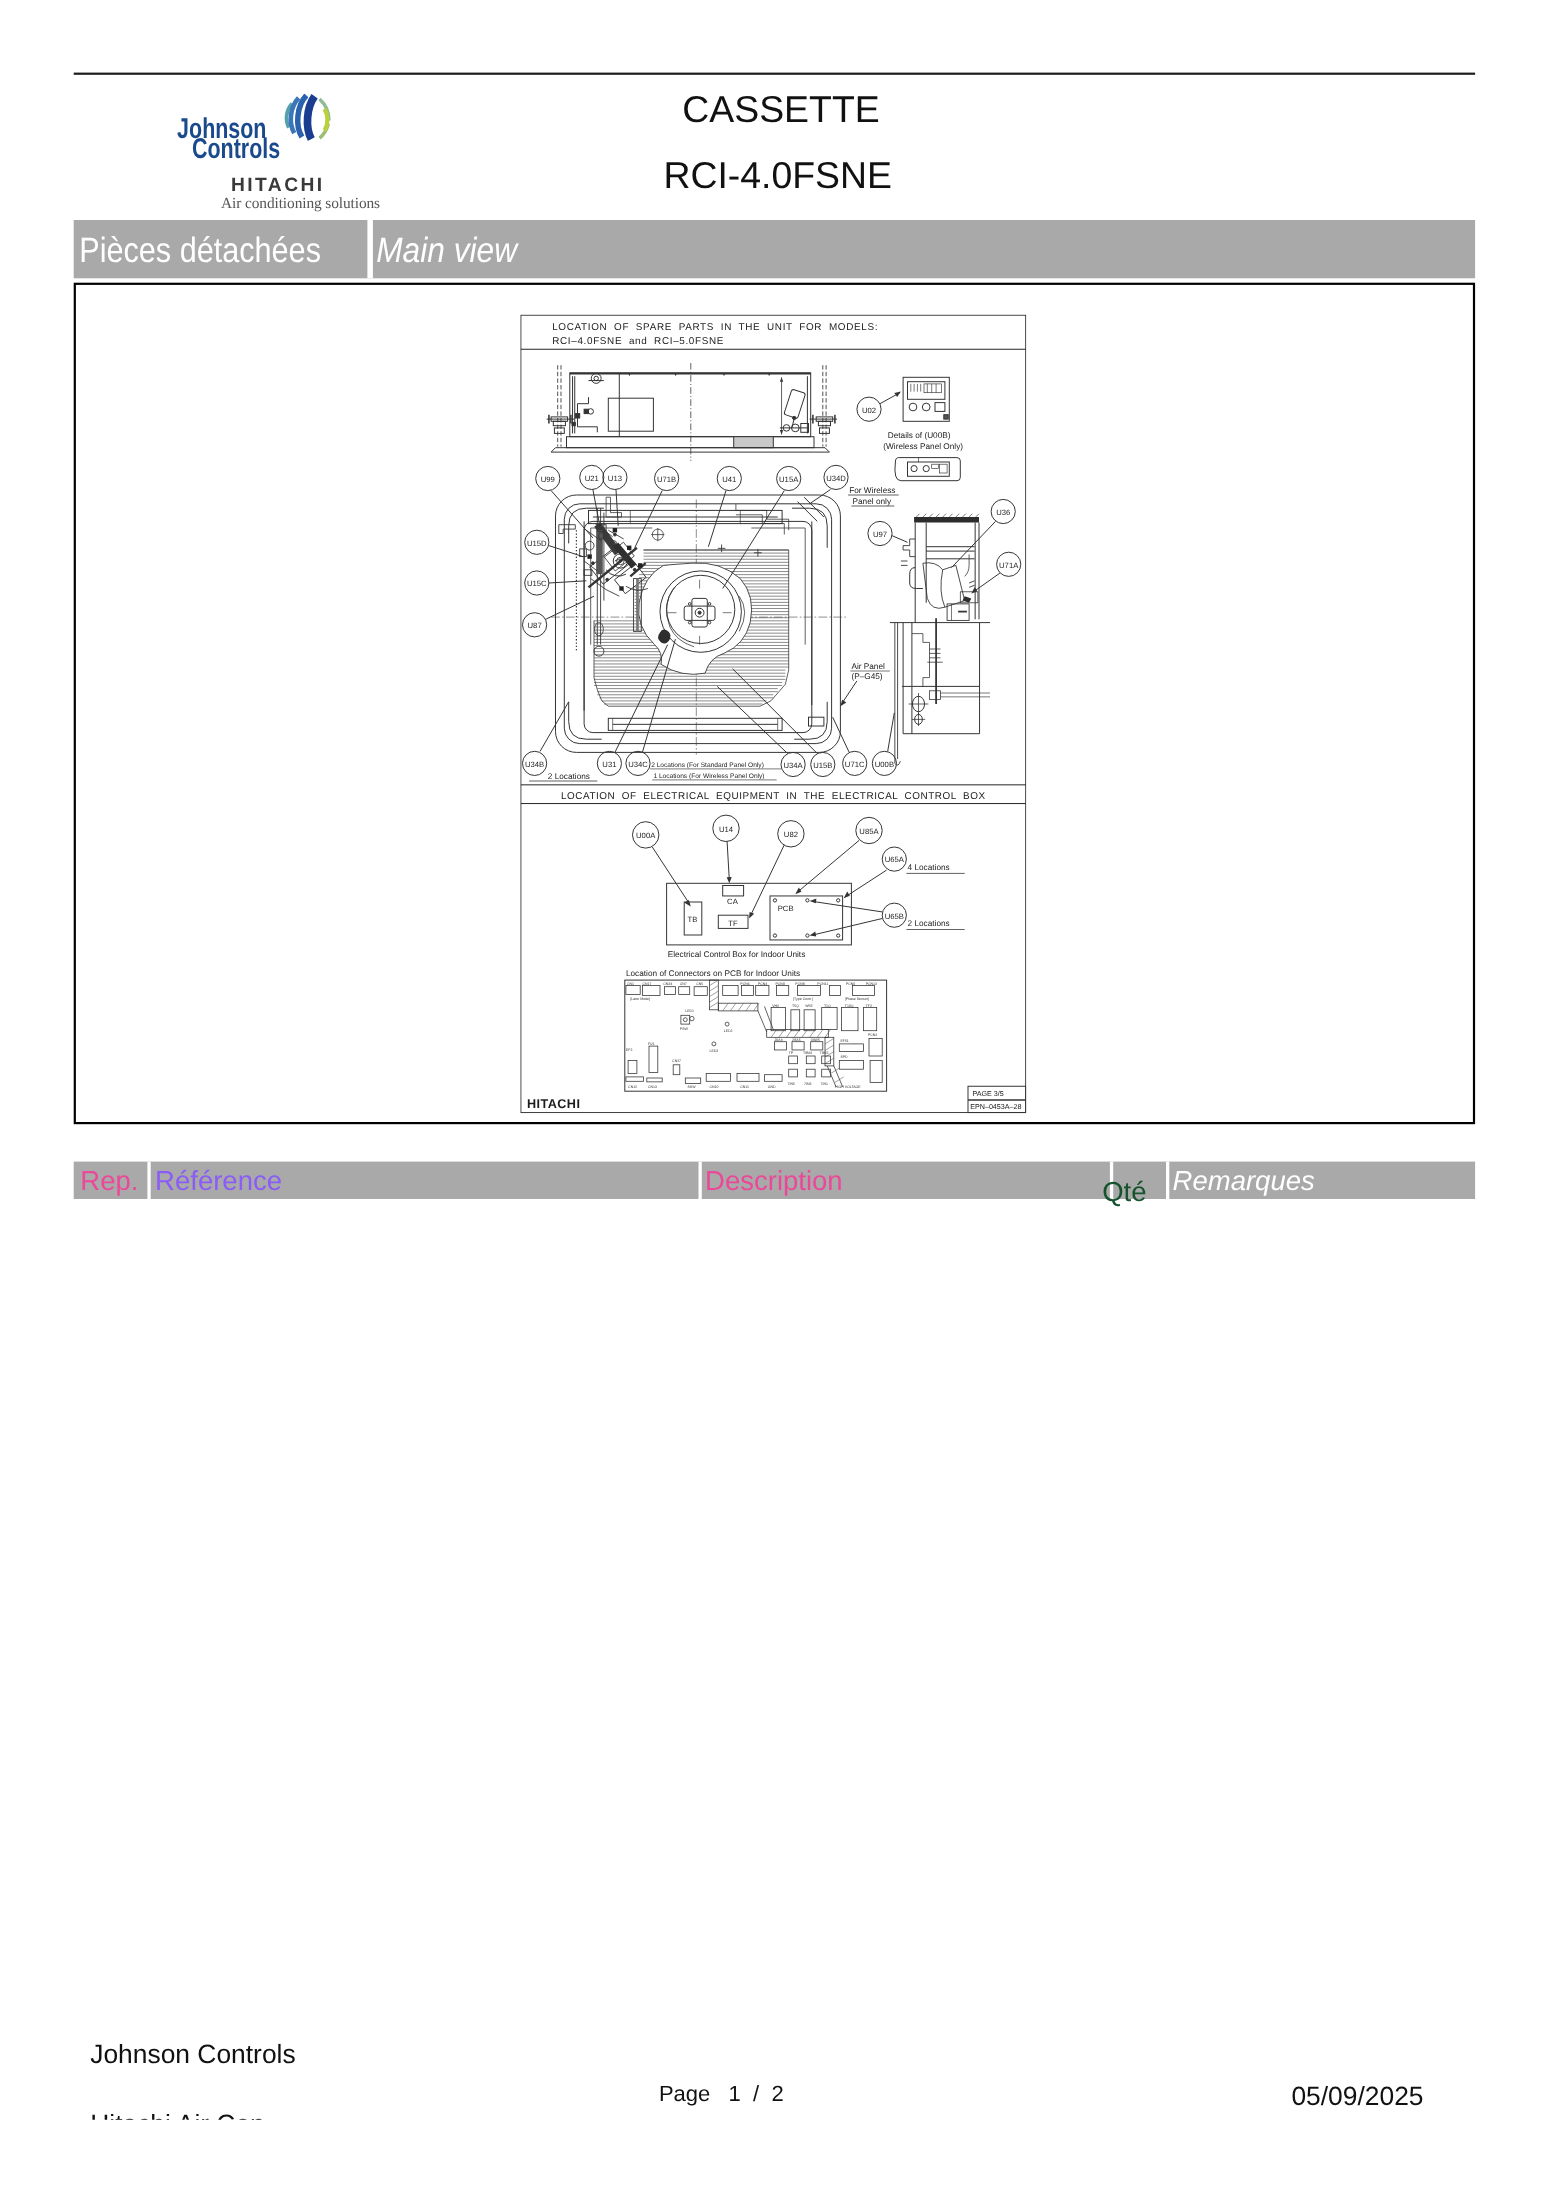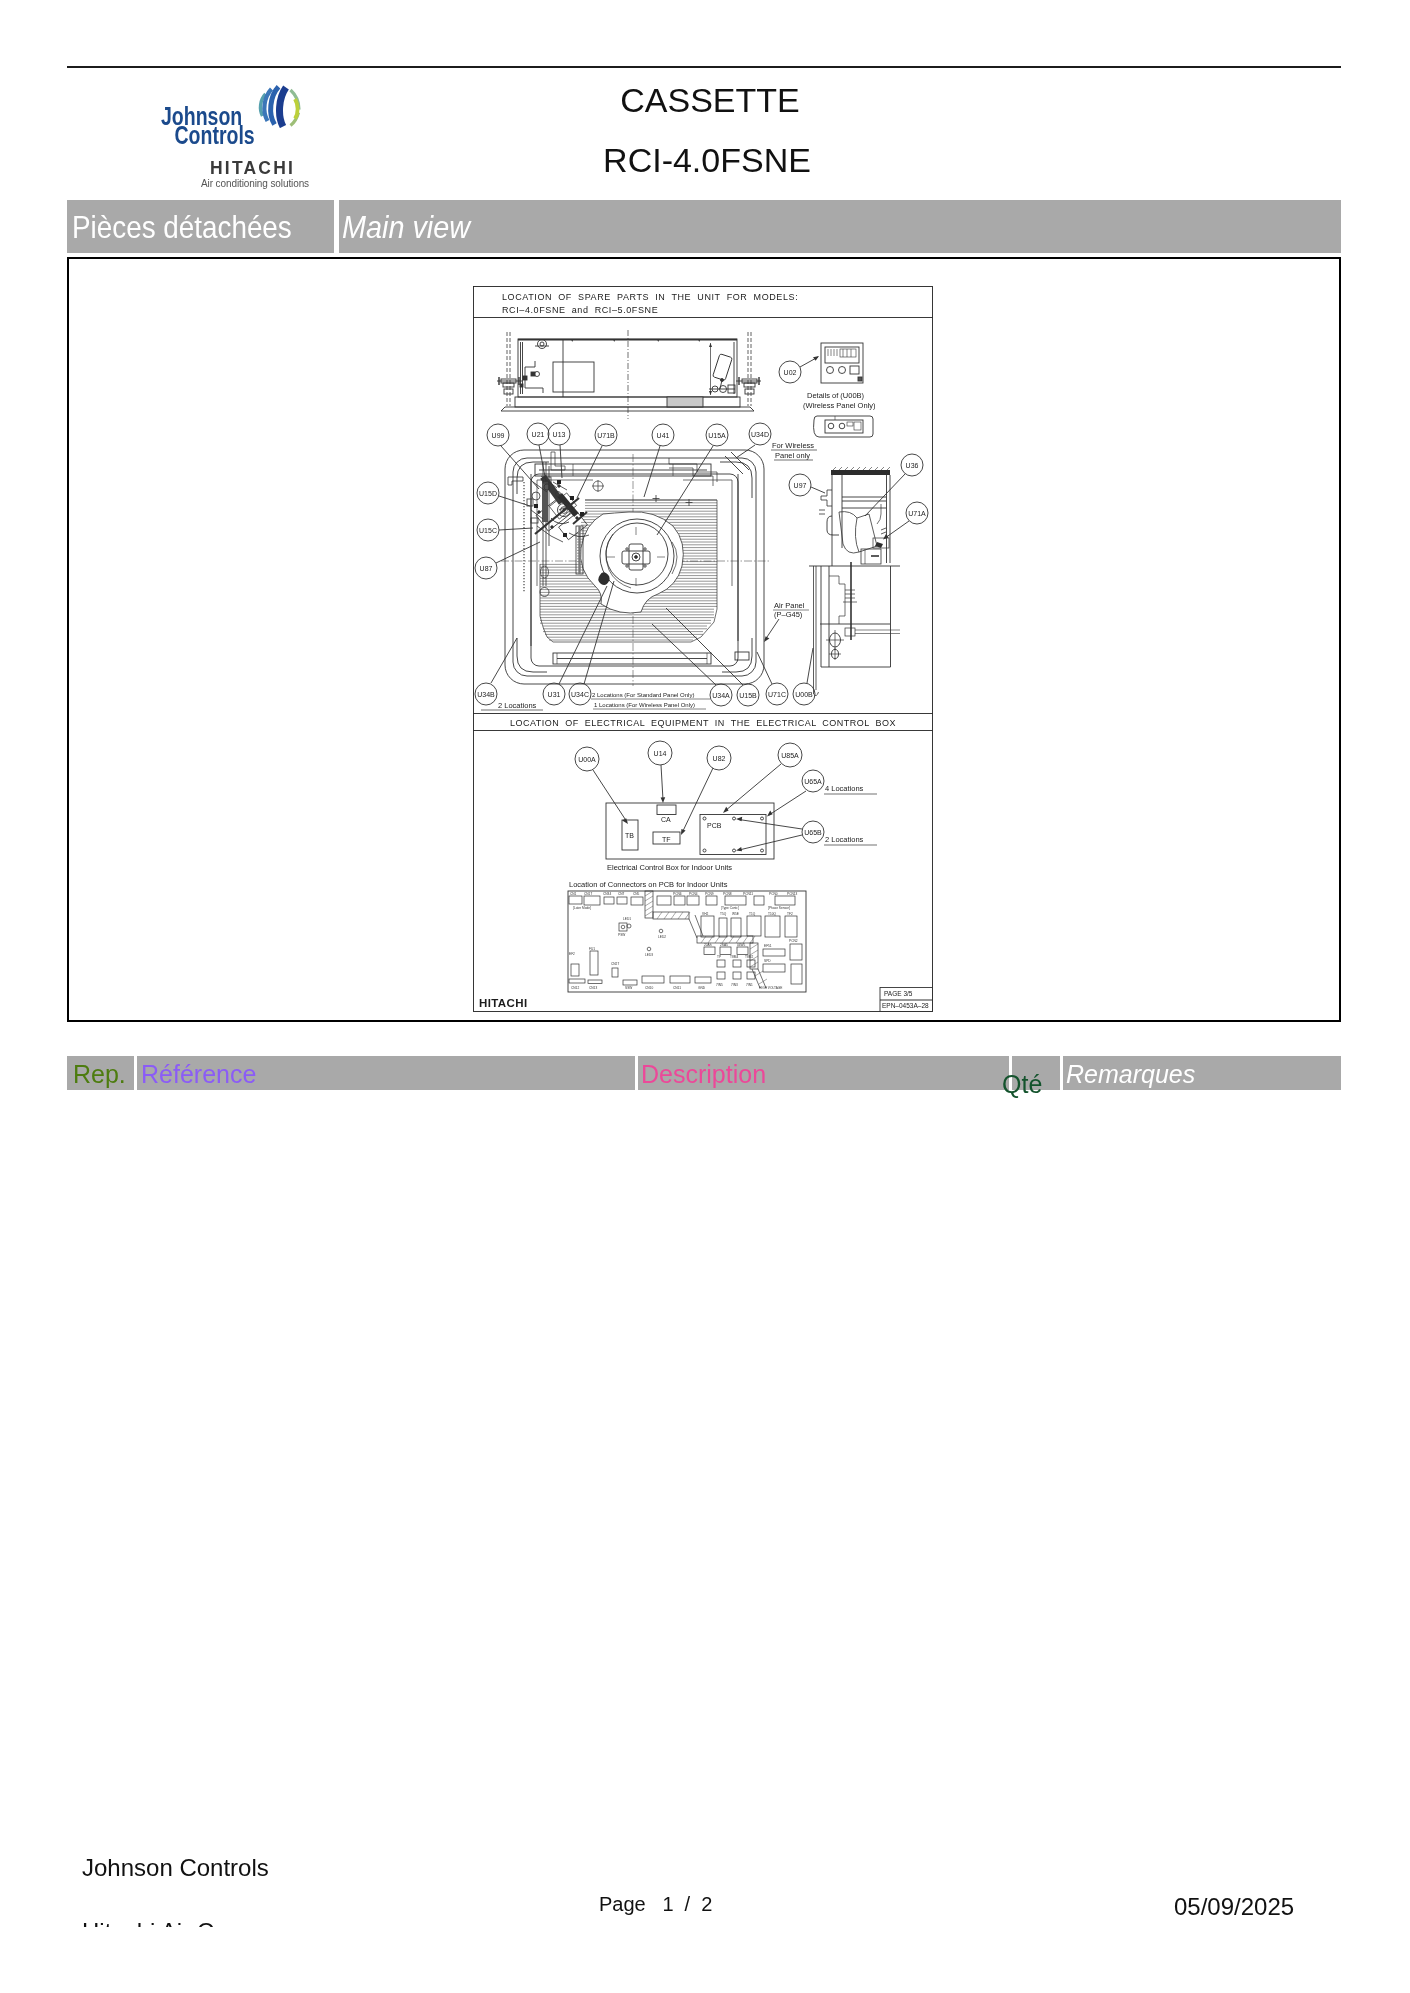--- a/index.html
+++ b/index.html
@@ -21,21 +21,21 @@
     <path d="M22.5 1.8 C 14 11 12 29 18.5 39.5" stroke="#2b62ae" stroke-width="5"></path>
     <path d="M30 2.5 C 22.5 13 21.5 31 27 41.5" stroke="#1b3d8f" stroke-width="7"></path>
     <path d="M34.5 5 C 40 10 43 17 43 24.5" stroke="#8fbc94" stroke-width="3.2"></path>
     <path d="M42.5 27.5 C 41 33 38.5 37.5 34.5 40.5" stroke="#9dbe77" stroke-width="3.2"></path>
     <path d="M39 14 C 42.5 20 42.5 28 39 33.5" stroke="#bcd03a" stroke-width="3.8"></path>
   </g>
 </svg>
 
 <div class="abs" style="left:210px;top:158px;width:160px;color:#3a3a3a;font-weight:bold;font-size:17.5px;letter-spacing:2.2px;">HITACHI</div>
 
-<div class="abs" style="left:201px;top:178px;width:180px;color:#555;font-size:10px;letter-spacing:-0.1px;">Air conditioning solutions</div>
+<div class="abs" style="left:201px;top:178px;width:180px;color:#555;font-size:14px;letter-spacing:-0.1px;font-family:Liberation Serif, serif;">Air conditioning solutions</div>
 
 <div class="abs" style="left:5px;top:81px;width:1410px;text-align:center;font-size:34px;color:#111;">CASSETTE</div>
 
 <div class="abs" style="left:2px;top:141px;width:1410px;text-align:center;font-size:34px;color:#111;">RCI-4.0FSNE</div>
 
 <div class="abs" style="left:67px;top:200px;width:1274px;height:53px;background:#a9a9a9;"></div>
 
 <div class="abs" style="left:334px;top:200px;width:5px;height:53px;background:#ffffff;"></div>
 
 <div class="abs" style="left:72px;top:209px;font-size:32px;color:#ffffff;transform:scaleX(0.87);transform-origin:0 0;">Pièces détachées</div>
@@ -779,21 +779,21 @@
   </g>
 </g>
 </svg>
 
 <div class="abs" style="left:67px;top:1056px;width:1274px;height:34px;background:#a9a9a9;"></div>
 <div class="abs" style="left:134px;top:1056px;width:3px;height:34px;background:#fff;"></div>
 <div class="abs" style="left:635px;top:1056px;width:3px;height:34px;background:#fff;"></div>
 <div class="abs" style="left:1009px;top:1056px;width:3px;height:34px;background:#fff;"></div>
 <div class="abs" style="left:1060px;top:1056px;width:3px;height:34px;background:#fff;"></div>
 
-<div class="abs" style="left:73px;top:1060px;font-size:25px;color:#4d7c0f;">Rep.</div>
+<div class="abs" style="left:73px;top:1060px;font-size:25px;color:#ec4899;">Rep.</div>
 <div class="abs" style="left:141px;top:1060px;font-size:25px;color:#8b5cf6;">Référence</div>
 <div class="abs" style="left:641px;top:1060px;font-size:25px;color:#ec4899;">Description</div>
 <div class="abs" style="left:1002px;top:1060px;font-size:25px;color:#14532d;margin-top:10px;">Qté</div>
 <div class="abs" style="left:1066px;top:1060px;font-size:25px;color:#fff;font-style:italic;">Remarques</div>
 
 <div class="abs" style="left:82px;top:1854px;font-size:24px;color:#111;">Johnson Controls</div>
 
 <div class="abs" style="left:82px;top:1918px;height:9px;overflow:hidden;font-size:24px;color:#111;">Hitachi Air Con</div>
 
 <div class="abs" style="left:599px;top:1893px;font-size:20px;color:#111;white-space:pre;">Page   1  /  2</div>

